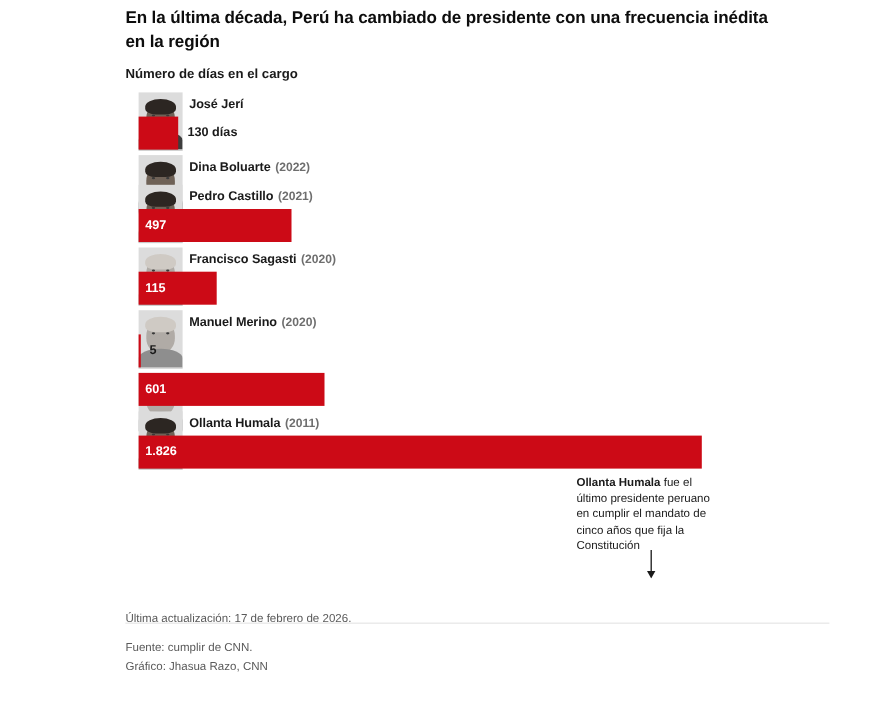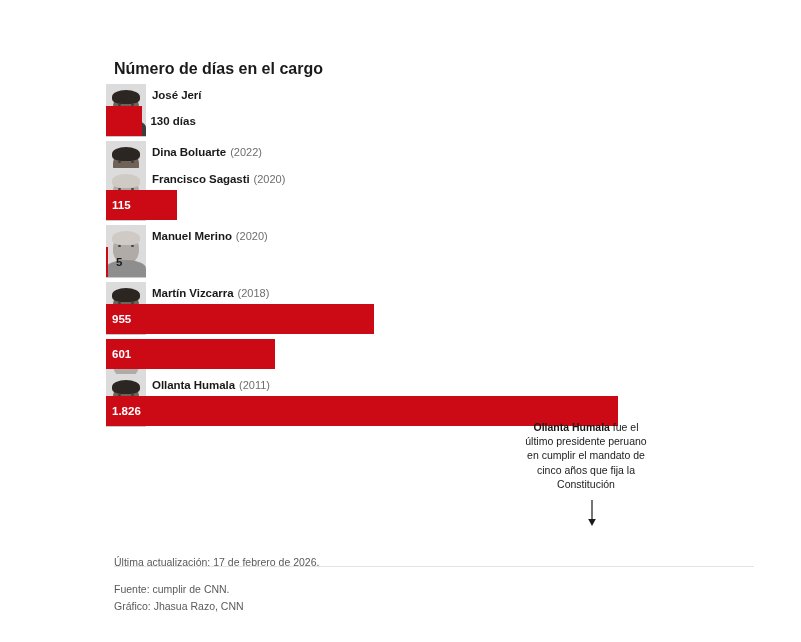--- a/index.html
+++ b/index.html
@@ -30,27 +30,27 @@
     font-size: 15.5px;
     font-weight: bold;
     line-height: 1.42;
     color: #0d0d0d;
     letter-spacing: -0.1px;
   }
   .subhead {
     position: absolute;
     left: 114px;
     top: 60px;
-    font-size: 16px;
+    font-size: 12px;
     font-weight: bold;
     color: #1a1a1a;
   }
   .chart {
     position: absolute;
-    left: 106px;
+    left: 126px;
     top: 84px;
     width: 640px;
   }
   .row {
     position: relative;
     margin-bottom: 5px;
   }
   .row-head {
     height: 22px;
     display: flex;
@@ -59,21 +59,21 @@
     box-sizing: border-box;
   }
   .name {
     font-size: 11.5px;
     font-weight: bold;
     color: #1a1a1a;
     letter-spacing: -0.05px;
   }
   .year {
     font-size: 11px;
-    font-weight: normal;
+    font-weight: bold;
     color: #6e6e6e;
     margin-left: 4px;
   }
   .bar-line {
     position: relative;
     height: 30px;
   }
   .bar {
     position: absolute;
     left: 0;
@@ -159,26 +159,26 @@
   .avatar.light .face { background: #b0aba6; }
   .avatar.light .hair { background: #cfcac4; }
   .avatar.light .body { background: #8e8e8e; }
   .avatar.dark .face { background: #6f6257; }
   .avatar.dark .hair { background: #2c2622; }
   .avatar.dark .body { background: #3d3d3d; }
 
   .annotation {
     position: absolute;
     left: 524px;
-    top: 420px;
+    top: 432px;
     width: 124px;
     font-size: 10.5px;
     line-height: 1.35;
     color: #1a1a1a;
-    text-align: center;
+    text-align: left;
   }
   .annotation b {
     font-weight: bold;
   }
   .anno-arrow {
     position: absolute;
     left: 585px;
     top: 500px;
     width: 14px;
     height: 26px;
@@ -201,20 +201,21 @@
     width: 640px;
     height: 1px;
     background: #e3e3e3;
   }
 </style>
 </head>
 <body>
 
 <div class="page">
 
+  <div class="headline">En la última década, Perú ha cambiado de presidente con una frecuencia inédita en la región</div>
   <div class="subhead">Número de días en el cargo</div>
 
   <div class="chart">
       <div class="row">
         <div class="avatar dark">
           <div class="face"></div>
           <div class="hair"></div>
           <div class="eye l"></div>
           <div class="eye r"></div>
           <div class="body"></div>
@@ -234,20 +235,37 @@
           <div class="eye l"></div>
           <div class="eye r"></div>
           <div class="body"></div>
         </div>
         <div class="row-head">
           <span class="name">Dina Boluarte</span>
           <span class="year">(2022)</span>
         </div>
       </div>
       <div class="row">
+        <div class="avatar dark">
+          <div class="face"></div>
+          <div class="hair"></div>
+          <div class="eye l"></div>
+          <div class="eye r"></div>
+          <div class="body"></div>
+        </div>
+        <div class="row-head">
+          <span class="name">Pedro Castillo</span>
+          <span class="year">(2021)</span>
+        </div>
+        <div class="bar-line">
+          <div class="bar" style="width: 139.356px; background: rgb(204, 10, 22);"></div>
+          <div class="bar-label-in">497</div>
+        </div>
+      </div>
+      <div class="row">
         <div class="avatar light">
           <div class="face"></div>
           <div class="hair"></div>
           <div class="eye l"></div>
           <div class="eye r"></div>
           <div class="body"></div>
         </div>
         <div class="row-head">
           <span class="name">Francisco Sagasti</span>
           <span class="year">(2020)</span>
@@ -265,37 +283,20 @@
           <div class="eye r"></div>
           <div class="body"></div>
         </div>
         <div class="row-head">
           <span class="name">Manuel Merino</span>
           <span class="year">(2020)</span>
         </div>
         <div class="bar-line">
           <div class="bar thin" style="width: 2px; background: rgb(204, 10, 22);"></div>
           <div class="bar-label-out" style="left: 10px;">5</div>
-        </div>
-      </div>
-      <div class="row">
-        <div class="avatar dark">
-          <div class="face"></div>
-          <div class="hair"></div>
-          <div class="eye l"></div>
-          <div class="eye r"></div>
-          <div class="body"></div>
-        </div>
-        <div class="row-head">
-          <span class="name">Martín Vizcarra</span>
-          <span class="year">(2018)</span>
-        </div>
-        <div class="bar-line">
-          <div class="bar" style="width: 267.777px; background: rgb(204, 10, 22);"></div>
-          <div class="bar-label-in">955</div>
         </div>
       </div>
       <div class="row">
         <div class="avatar light">
           <div class="face"></div>
           <div class="hair"></div>
           <div class="eye l"></div>
           <div class="eye r"></div>
           <div class="body"></div>
         </div>

